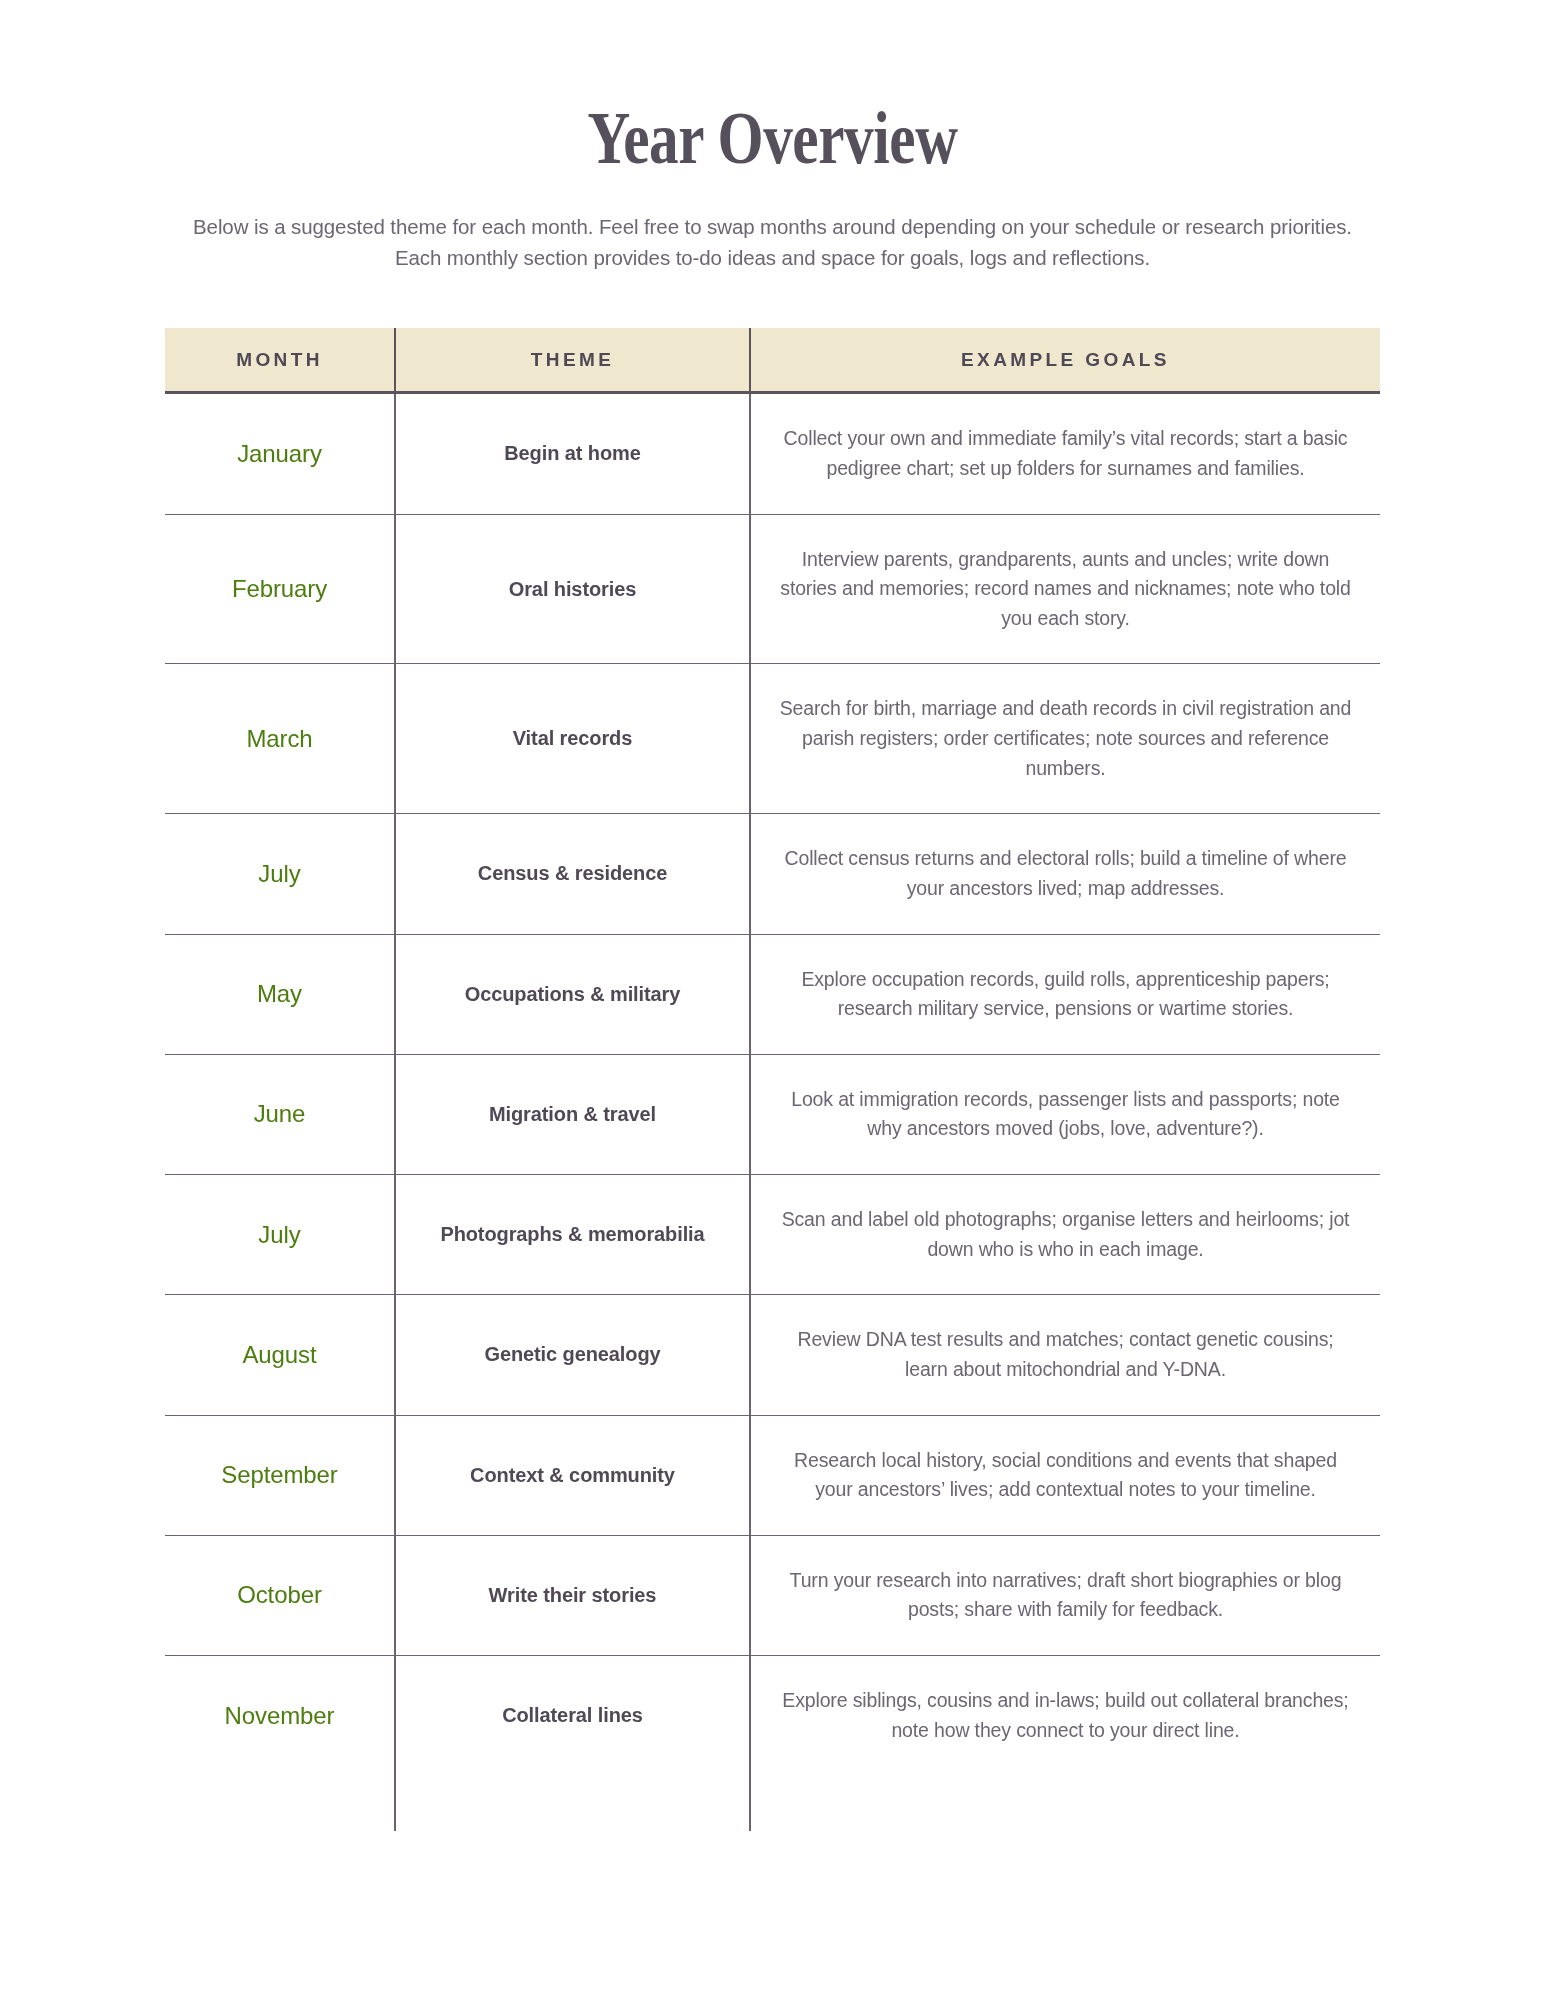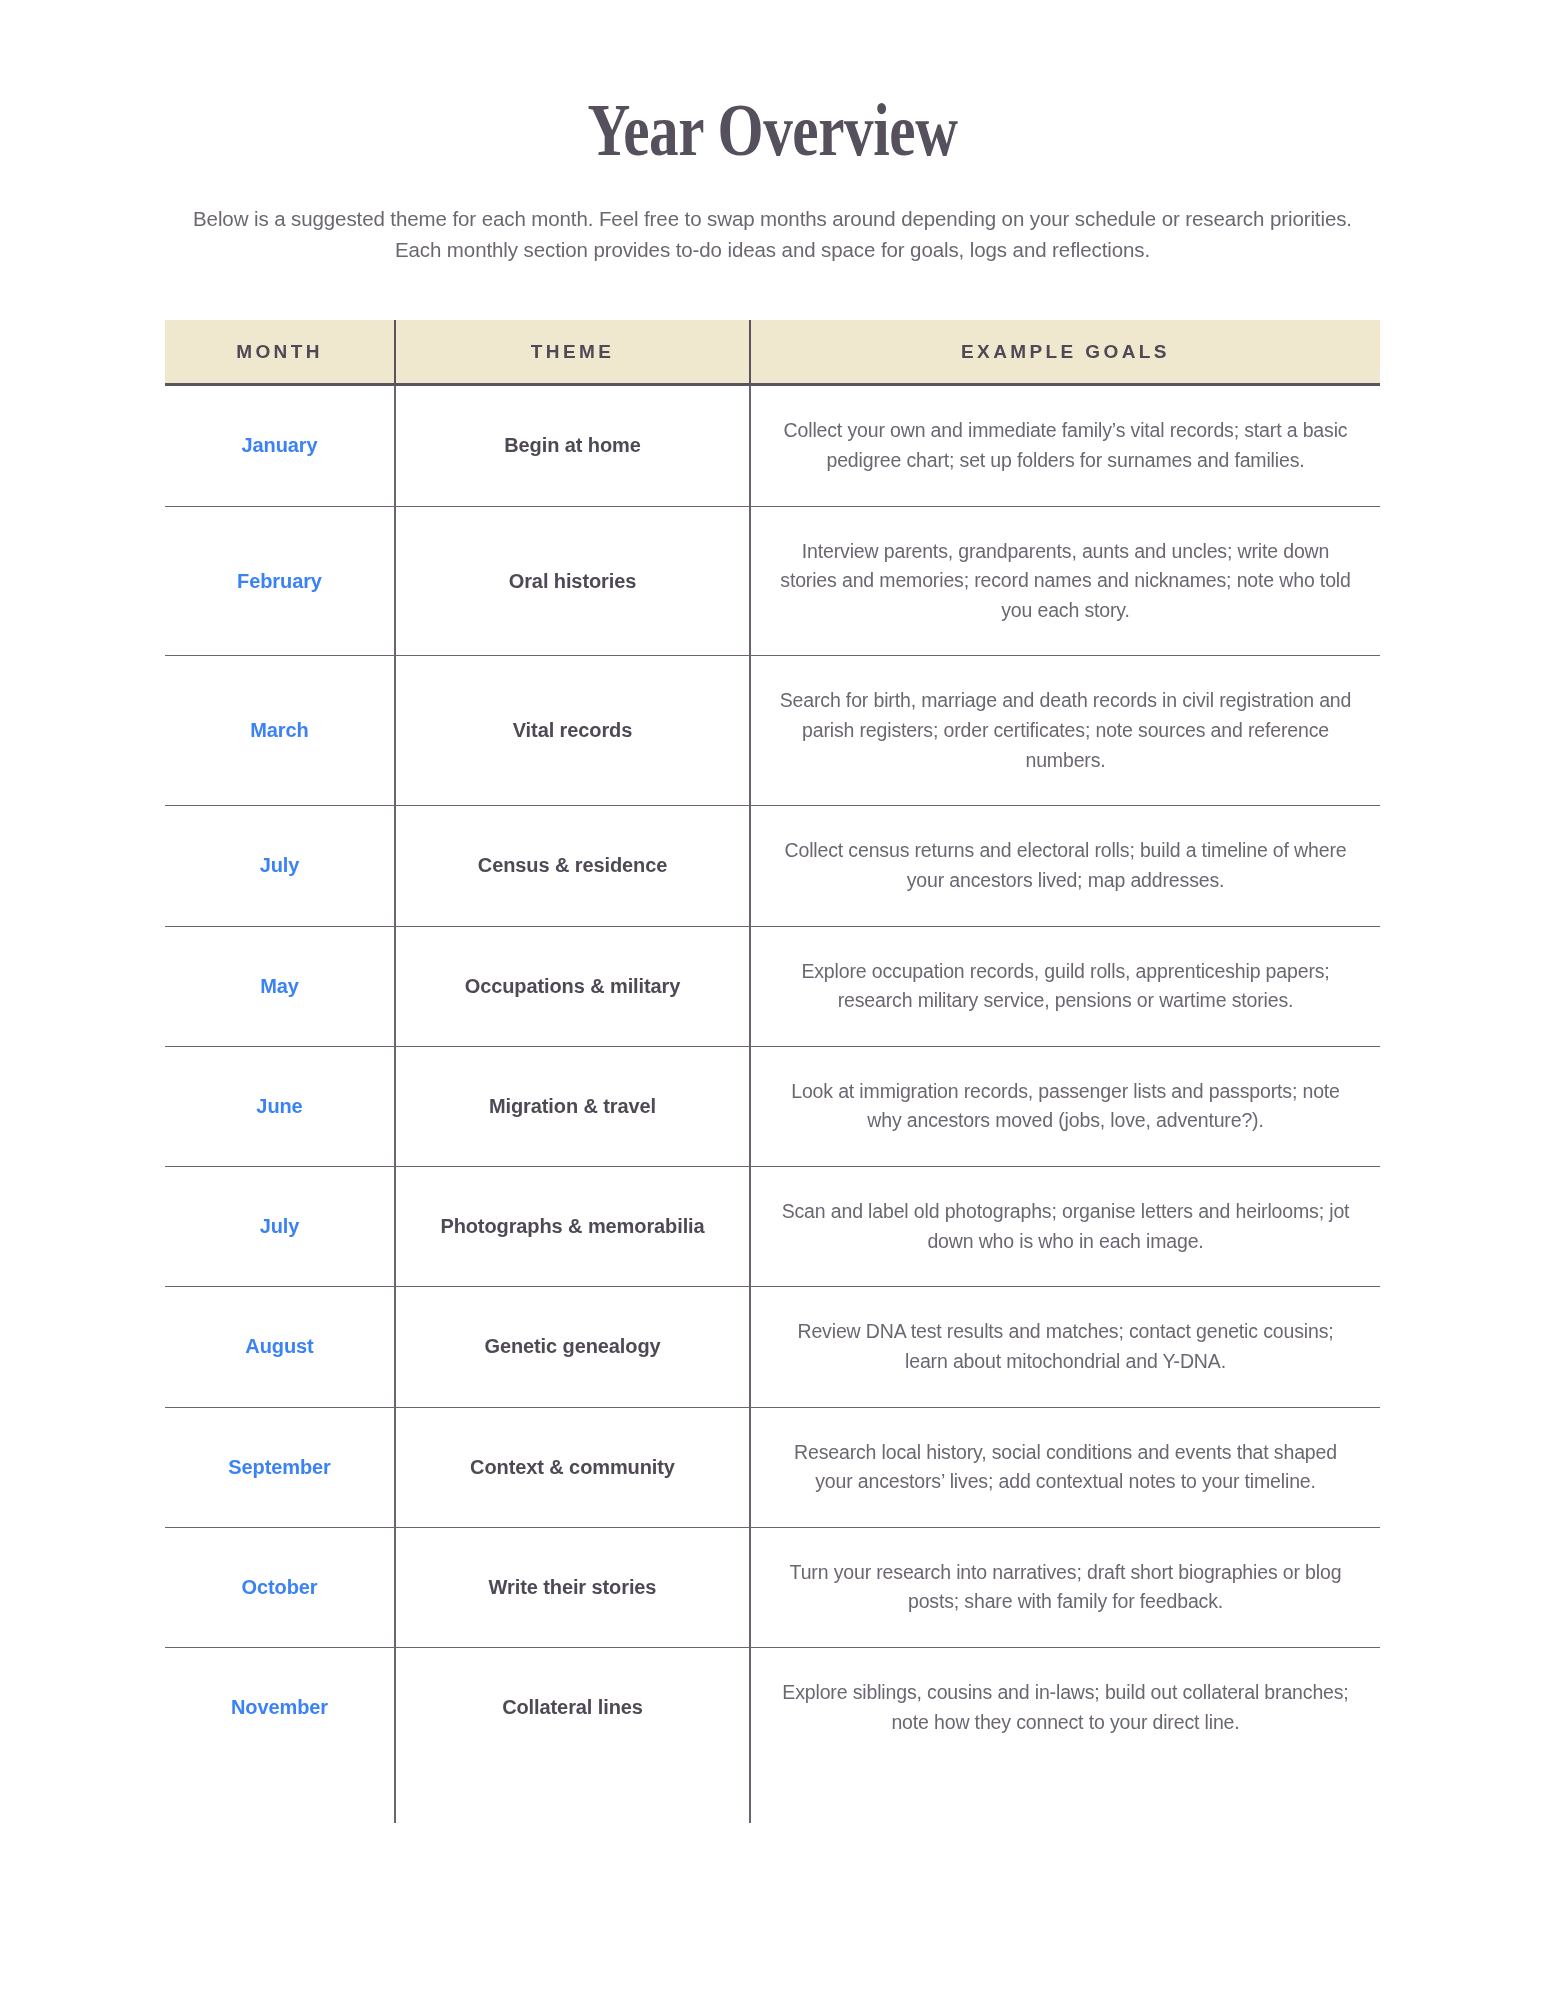--- a/index.html
+++ b/index.html
@@ -14,21 +14,21 @@
     font-family: "Liberation Sans", sans-serif;
     color: #5b555f;
     -webkit-font-smoothing: antialiased;
   }
 
   .page {
     width: 1545px;
     height: 2000px;
     background: #ffffff;
     position: relative;
-    padding: 0;
+    padding: 8px;
   }
 
   
   .title {
     font-family: "Liberation Serif", "DejaVu Serif", serif;
     font-weight: 700;
     font-size: 74px;
     line-height: 1.0;
     letter-spacing: -0.5px;
     color: #564f5c;
@@ -96,23 +96,23 @@
     border-bottom: none;
     padding-bottom: 86px;
   }
 
   td.cell-month,
   td.cell-theme {
     border-right: 2px solid #6b6470;
   }
 
   td.cell-month {
-    font-size: 20px;
-    font-weight: 700;
-    color: #3b82f6;
+    font-size: 24px;
+    font-weight: 400;
+    color: #4d7c0f;
     letter-spacing: -0.1px;
   }
 
   td.cell-theme {
     font-size: 20px;
     font-weight: 700;
     color: #4f4956;
     letter-spacing: -0.1px;
   }
 

